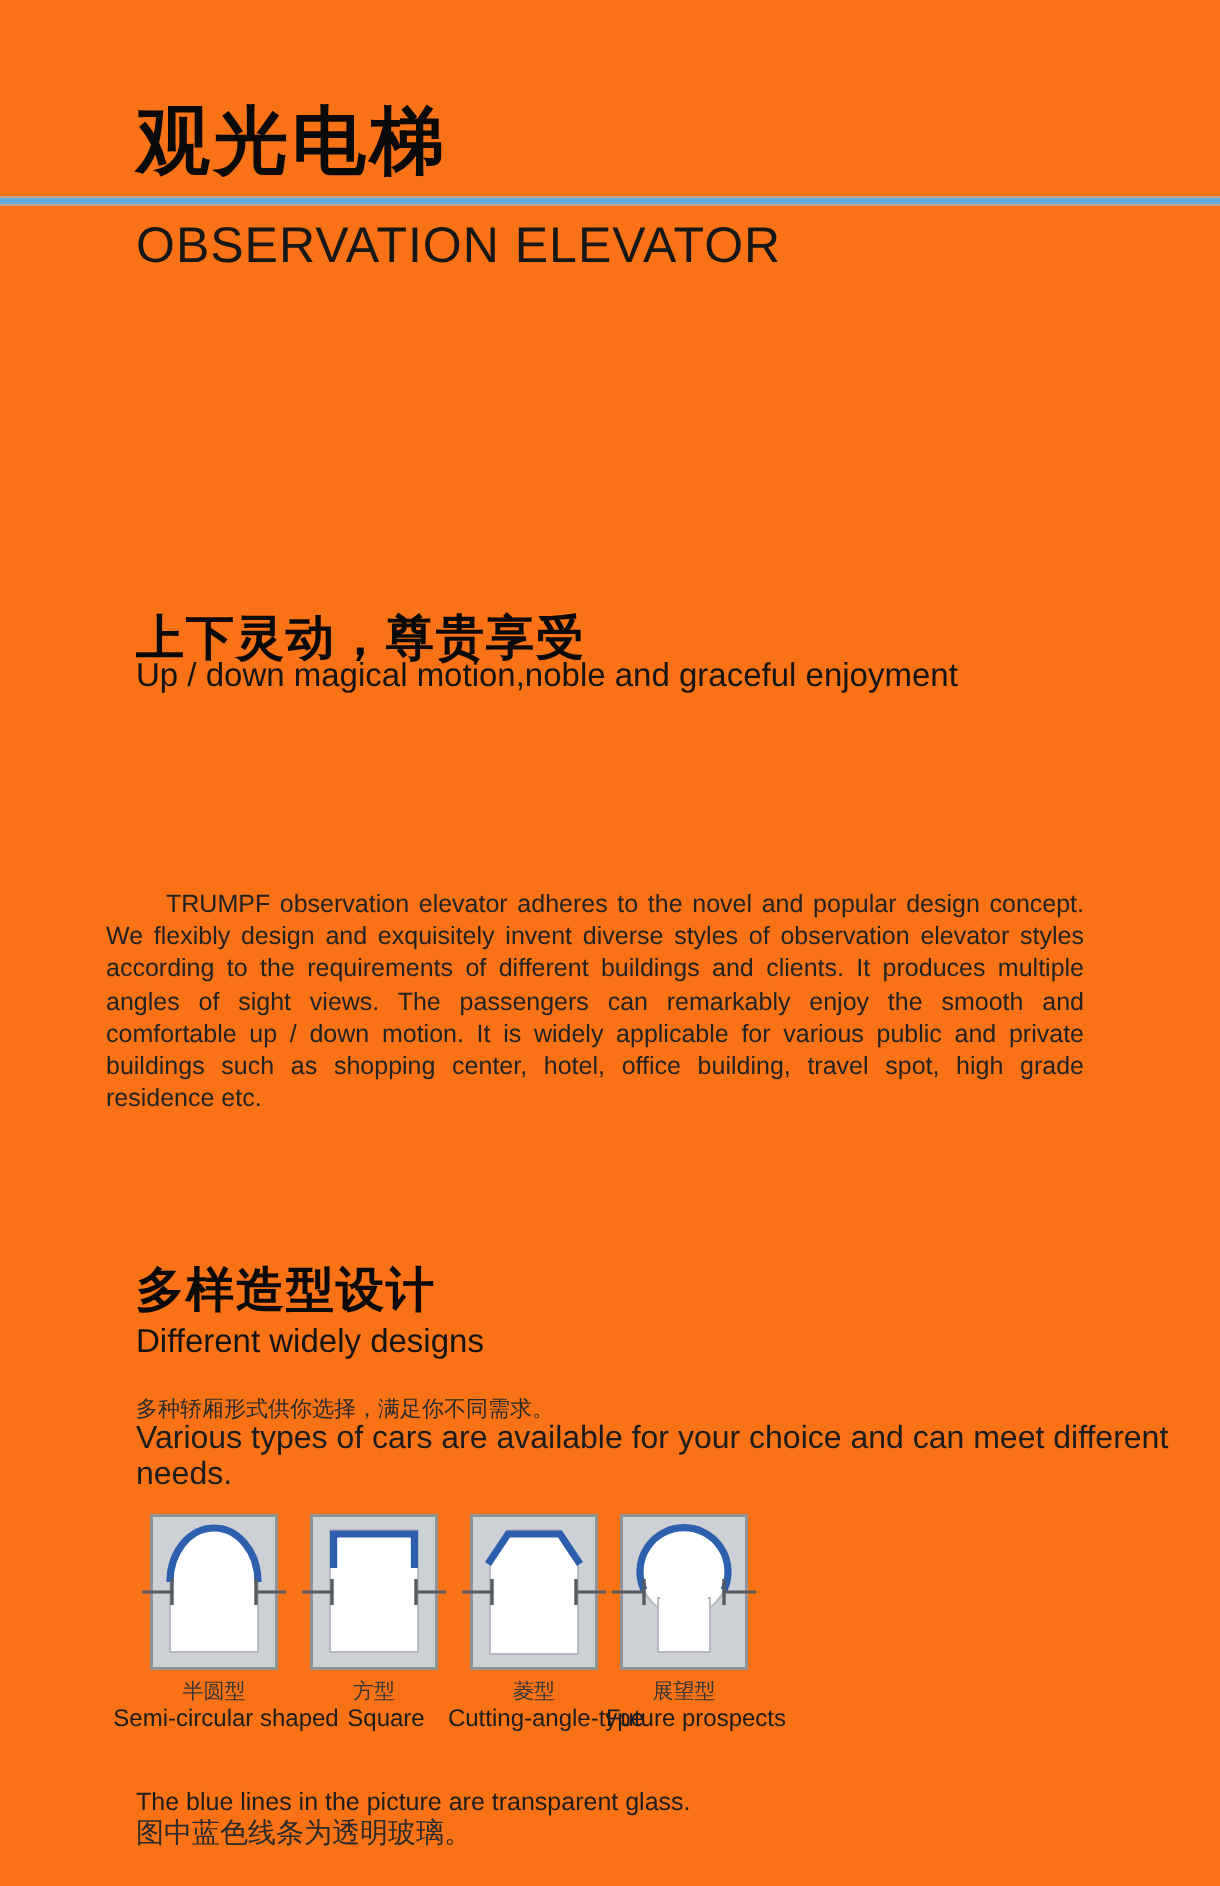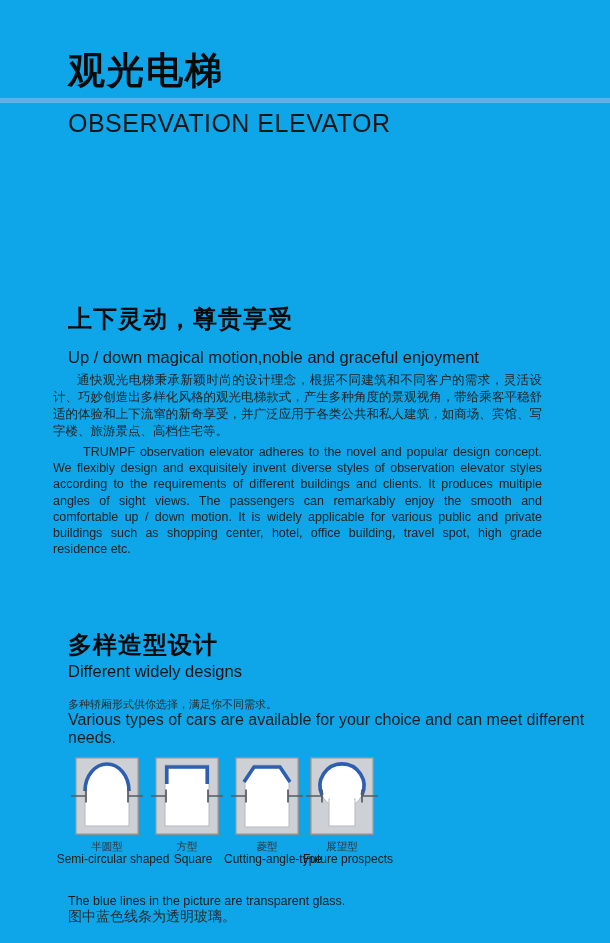--- a/index.html
+++ b/index.html
@@ -1,19 +1,19 @@
 <!DOCTYPE html>
 <html><head>
 <meta charset="utf-8">
 <style>
   html,body{margin:0;padding:0;background:#ffffff;}
   .page{
     position:relative;
     width:610px;height:943px;
-    background:#0ea5e9;
+    background:#f97316;
     font-family:"Liberation Sans","DejaVu Sans",sans-serif;
     color:#1f1f1f;
     overflow:hidden;
   }
   
   .title-cn{
     position:absolute;left:68px;top:52px;
     font-size:37px;font-weight:bold;color:#0a0a0a;
     letter-spacing:2px;line-height:1.05;
   }
@@ -59,22 +59,21 @@
 </head>
 <body>
 
 <div class="page">
 
   <div class="title-cn">观光电梯</div>
   <div class="title-rule" style="background:#6aabdf;"></div>
   <div class="title-en">OBSERVATION ELEVATOR</div>
 
   <div class="h-cn" style="top:303px;">上下灵动，尊贵享受</div>
-  <div class="h-en" style="top:348px;">Up / down magical motion,noble and graceful enjoyment</div>
-  <div class="para para-cn">通快观光电梯秉承新颖时尚的设计理念，根据不同建筑和不同客户的需求，灵活设计、巧妙创造出多样化风格的观光电梯款式，产生多种角度的景观视角，带给乘客平稳舒适的体验和上下流窜的新奇享受，并广泛应用于各类公共和私人建筑，如商场、宾馆、写字楼、旅游景点、高档住宅等。</div>
+  <div class="h-en" style="top:329px;">Up / down magical motion,noble and graceful enjoyment</div>
   <div class="para para-en">TRUMPF observation elevator adheres to the novel and popular design concept. We flexibly design and exquisitely invent diverse styles of observation elevator styles according to the requirements of different buildings and clients. It produces multiple angles of sight views. The passengers can remarkably enjoy the smooth and comfortable up / down motion. It is widely applicable for various public and private buildings such as shopping center, hotel, office building, travel spot, high grade residence etc.</div>
 
   <div class="h-cn" style="top:629px;">多样造型设计</div>
   <div class="h-en" style="top:662px;">Different widely designs</div>
   <div class="intro-cn">多种轿厢形式供你选择，满足你不同需求。</div>
   <div class="intro-en">Various types of cars are available for your choice and can meet different needs.</div>
 
   <div class="figure fig-1">
     <svg width="64" height="78" viewBox="0 0 64 78">
       <rect x="0.75" y="0.75" width="62.5" height="76.5" fill="#cdd1d5" stroke="#8e9398" stroke-width="1.5"></rect>

